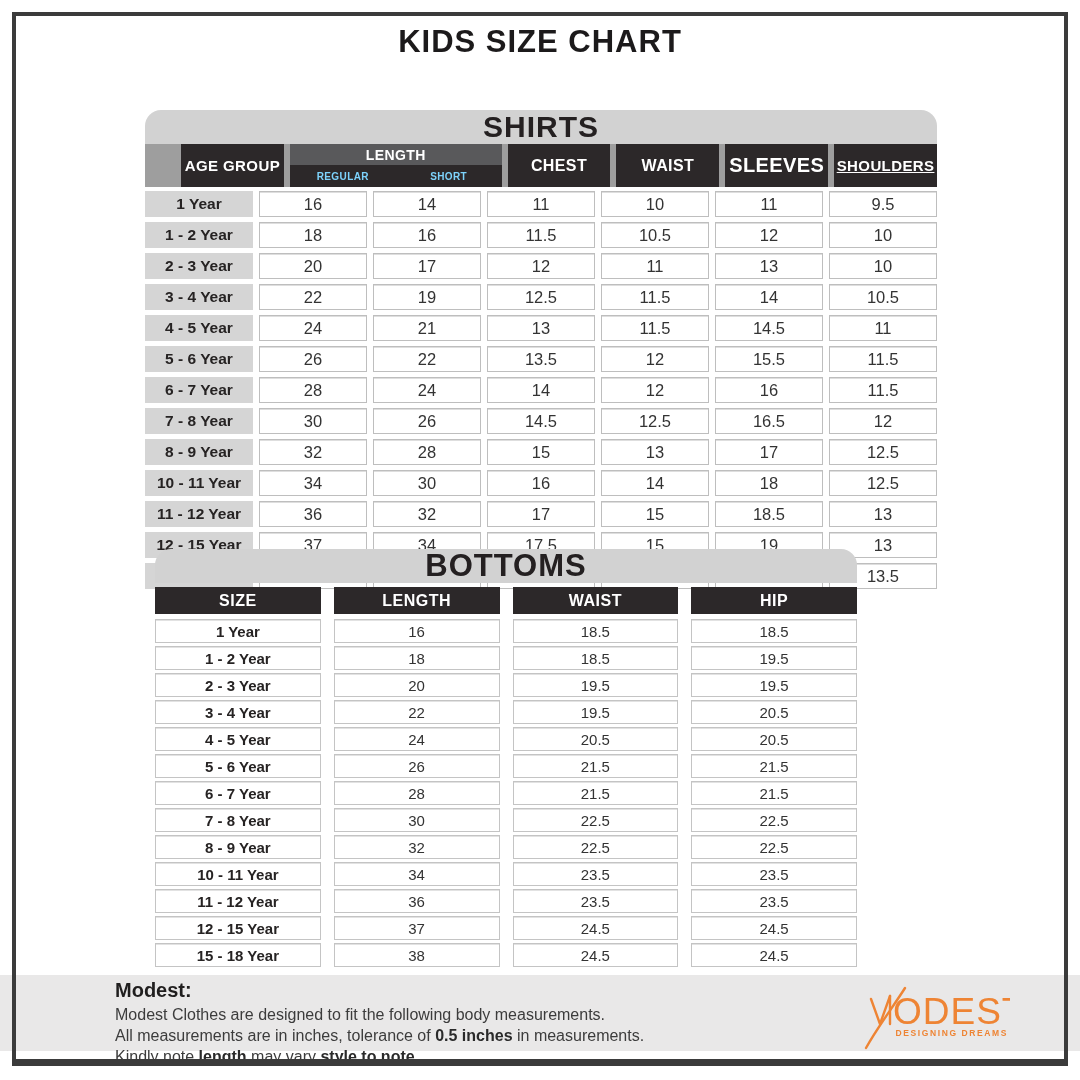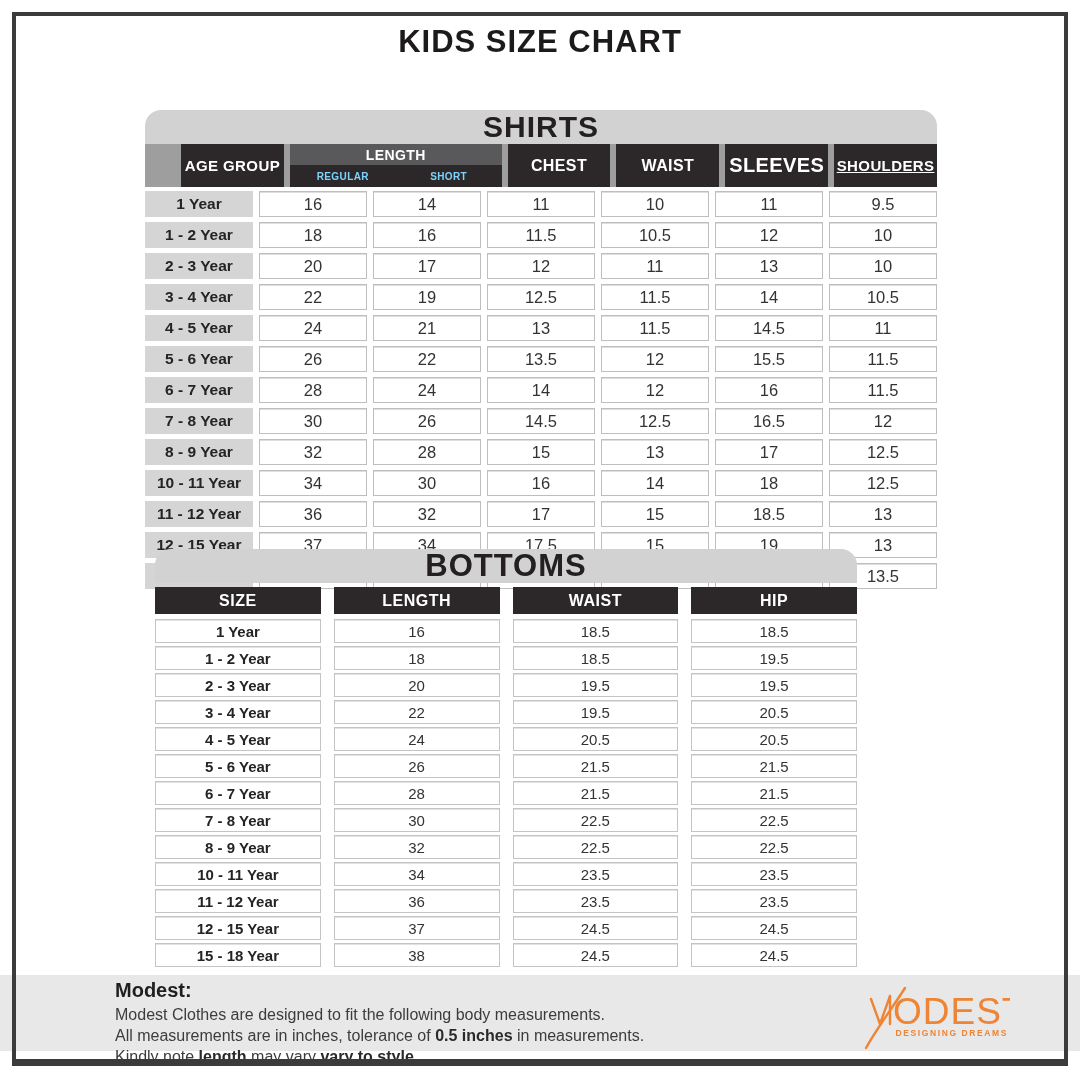--- a/index.html
+++ b/index.html
@@ -333,21 +333,21 @@
 
   <div class="notes">
     <div class="notes-heading">Modest:</div>
     <div class="notes-line">
       <span>Modest Clothes are designed to fit the following body measurements.</span>
     </div>
     <div class="notes-line">
       <span>All measurements are in inches, tolerance of </span><b>0.5 inches</b><span> in measurements.</span>
     </div>
     <div class="notes-line">
-      <span>Kindly note </span><b>length</b><span> may vary </span><b>vary to style</b><span>.</span>
+      <span>Kindly note </span><b>length</b><span> may vary </span><b>style to note</b><span>.</span>
     </div>
   </div>
 
   <div class="logo">
     <svg width="148" height="66" viewBox="0 0 148 66">
       <path class="stroke" d="M43,2 C33,18 15,42 4,62"></path>
       <polyline class="stroke" points="9,13 18,38 28,10"></polyline>
       <line class="stroke" x1="28" y1="10" x2="28" y2="38"></line>
       <text class="word" x="31" y="38">ODEST</text>
       <text class="tagline" x="146" y="50" text-anchor="end">DESIGNING DREAMS</text>

